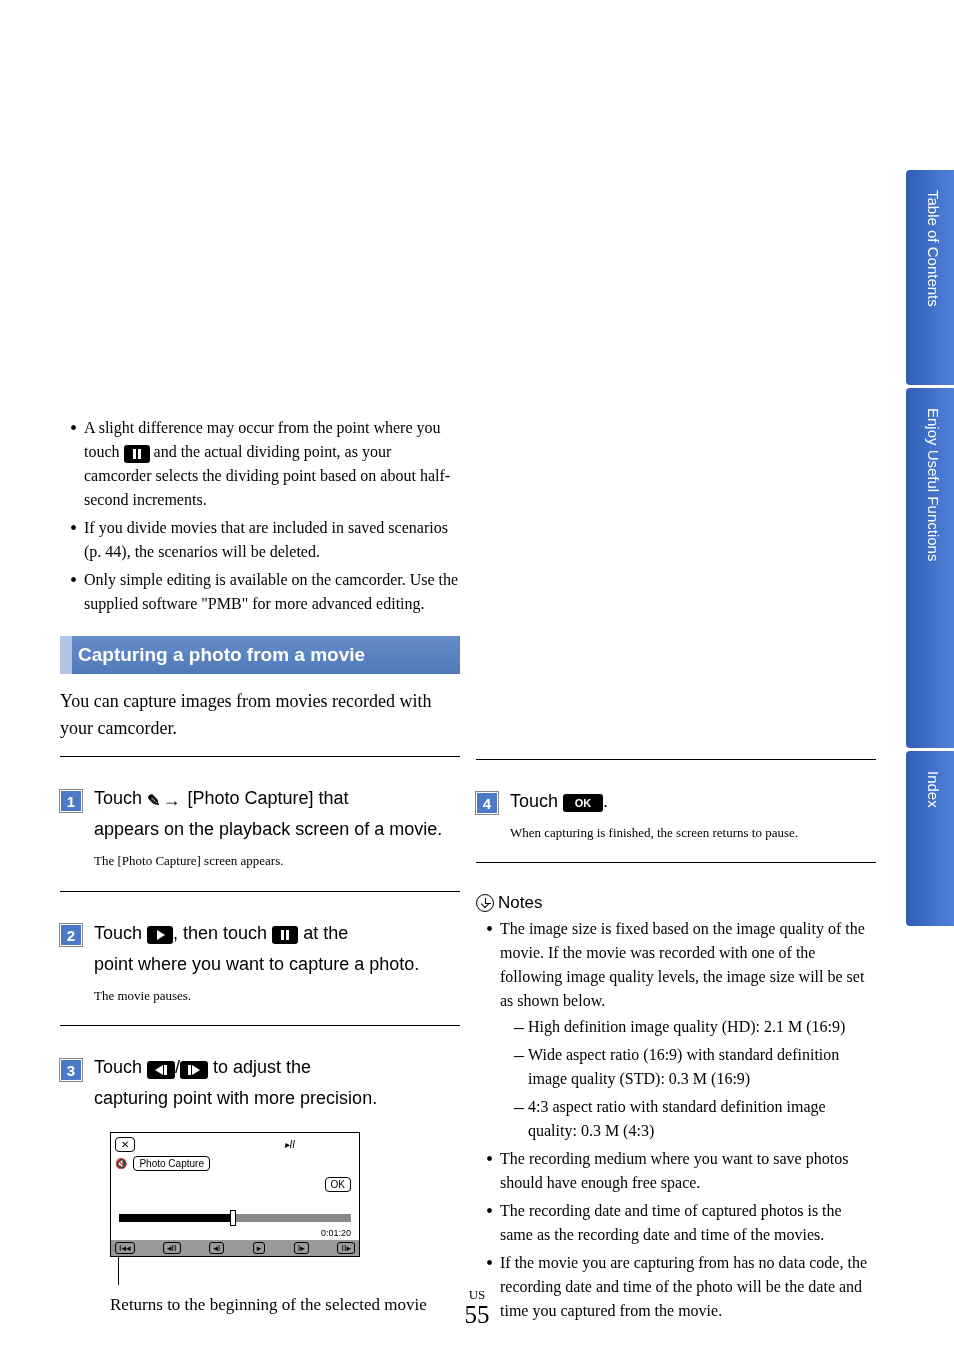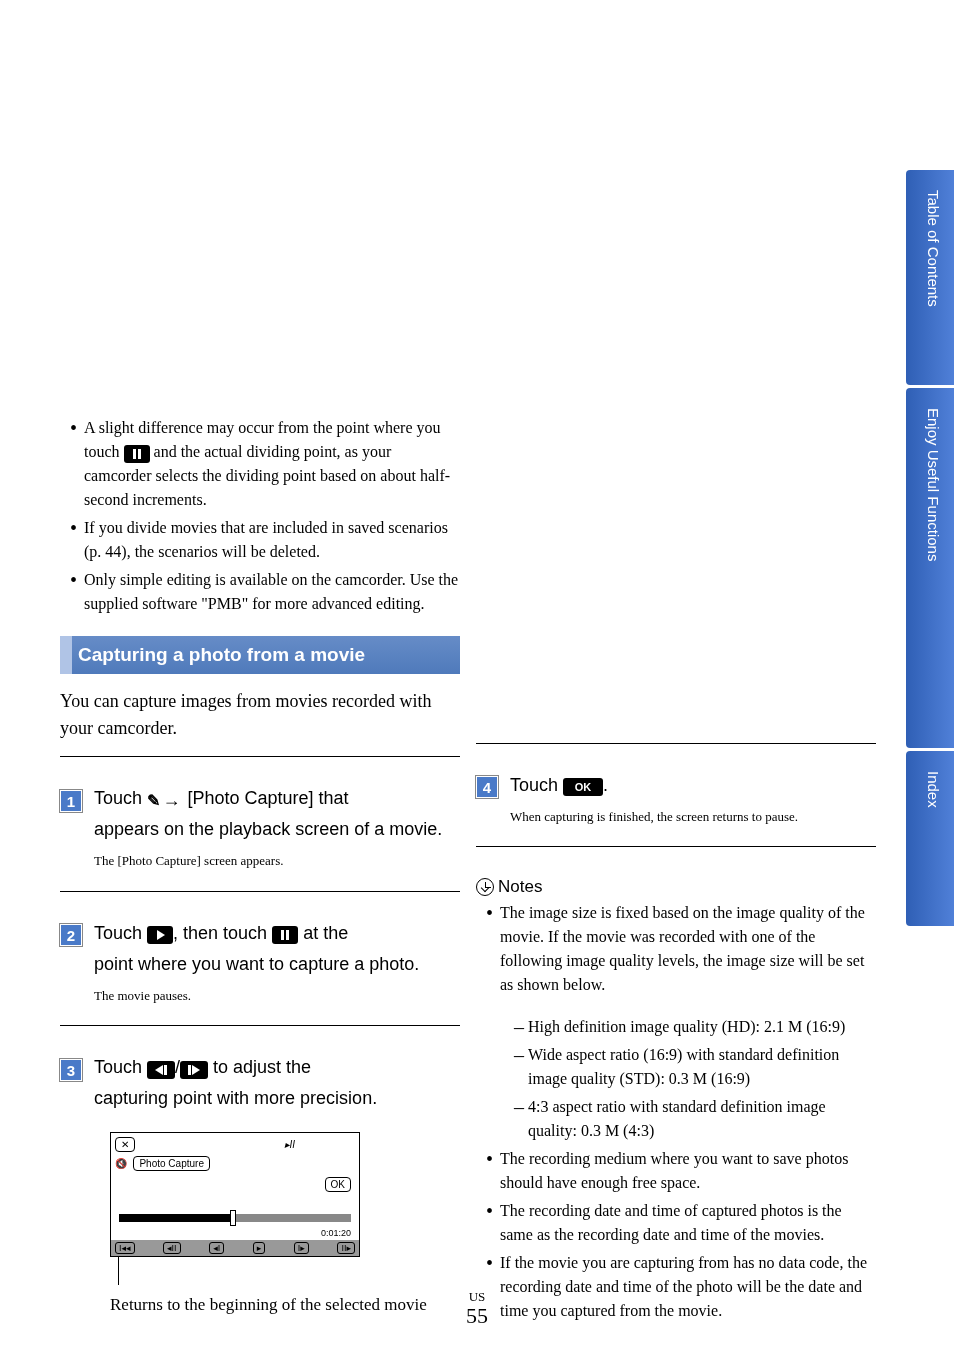--- a/index.html
+++ b/index.html
@@ -59,21 +59,21 @@
   .bullet-list li::before {
     content: "•";
     position: absolute;
     left: 0;
     font-size: 20px;
     line-height: 1.2;
   }
   .sub-list {
     list-style: none;
     padding-left: 14px;
-    margin-top: 18px;
+    margin-top: 2px;
   }
   .sub-list li {
     position: relative;
     padding-left: 14px;
     font-size: 16px;
     line-height: 1.5;
   }
   .sub-list li::before {
     content: "–";
     position: absolute;
@@ -375,21 +375,21 @@
   .page-num {
     position: absolute;
     bottom: 28px;
     left: 50%;
     transform: translateX(-50%);
     text-align: center;
     font-family: Liberation Serif, serif;
     font-size: 13px;
   }
   .page-num .pn {
-    font-size: 22px;
+    font-size: 25px;
     display: block;
     margin-top: -2px;
   }
   .small-pause {
     display: inline-block;
     margin-left: auto;
     margin-right: 60px;
     font-style: italic;
   }
 </style>

